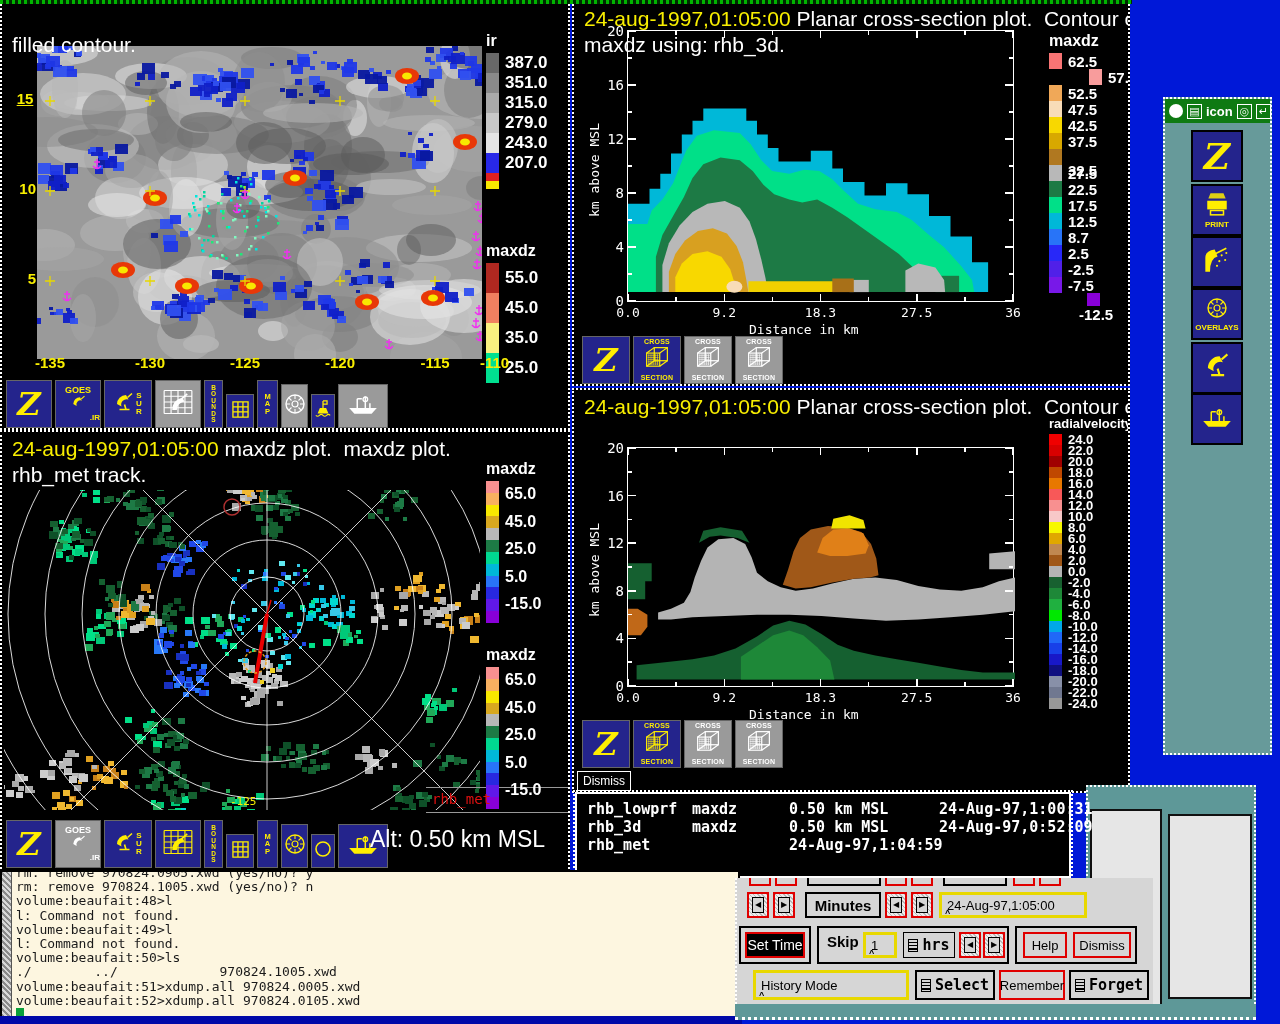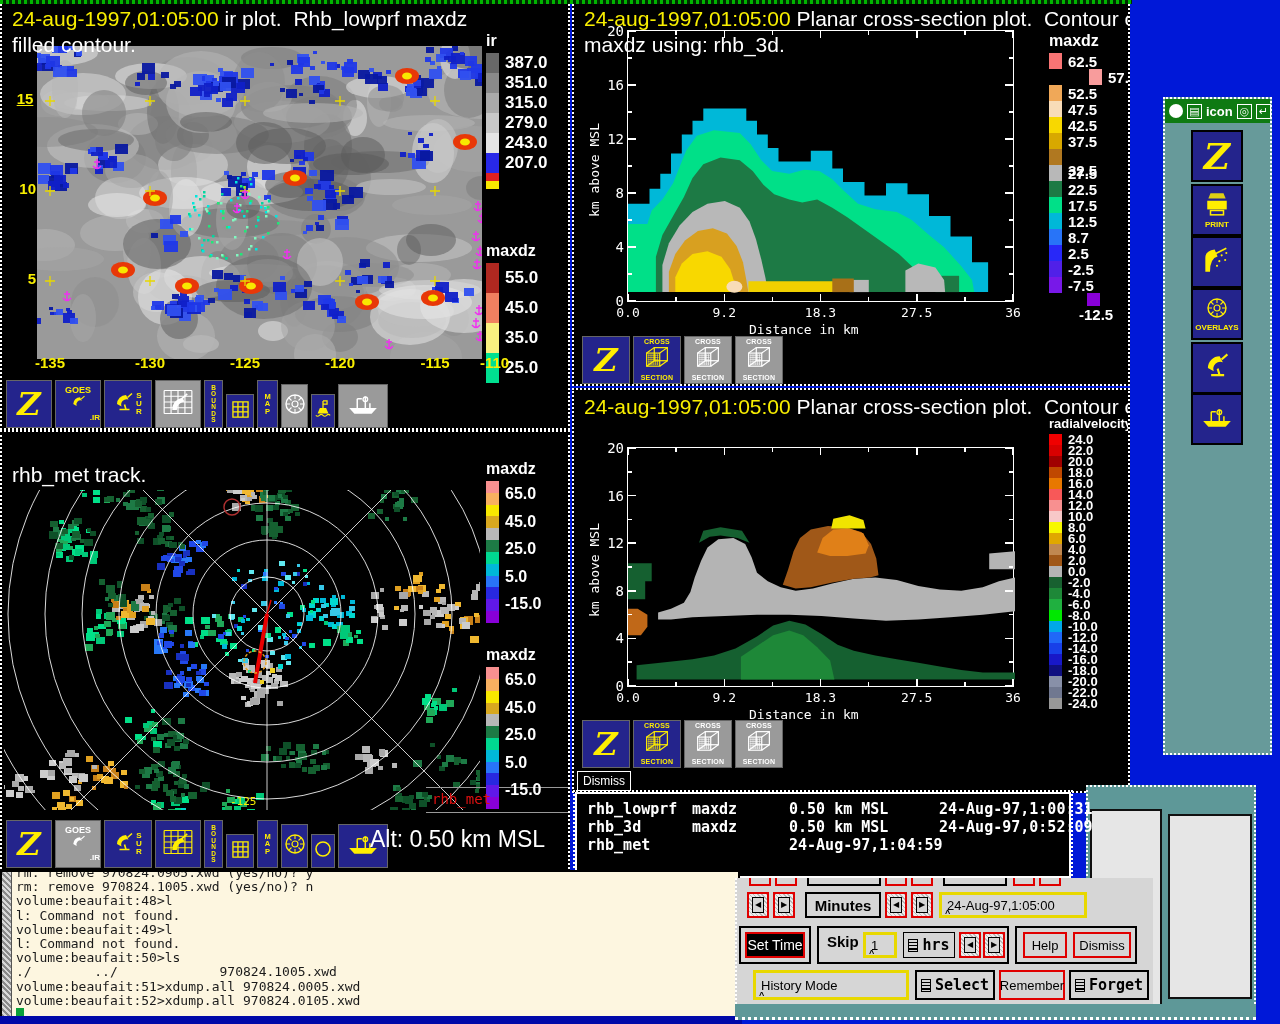--- a/index.html
+++ b/index.html
@@ -66,21 +66,20 @@
 #rhbmet-label{position:absolute;left:430px;top:359px;color:#e01010;font-family:"DejaVu Sans Mono",monospace;font-size:14px;z-index:6}
 #lon-label{position:absolute;left:228px;top:363px;color:#f8ee00;font-family:"DejaVu Sans Mono",monospace;font-size:11px;z-index:6}
 </style>
 </head>
 <body>
 
 <div id="desktop">
   <div id="green-edge"></div>
 
   <div class="zpanel" id="ir-panel" style="left:0;top:0;width:570px;height:430px">
-    <div class="ptitle"><span class="ts">24-aug-1997,01:05:00</span><span> ir plot.  Rhb_lowprf maxdz</span></div>
     <div class="pt2">filled contour.</div>
     <div id="ir-image" style="position:absolute;left:35px;top:44px;width:445px;height:313px"><svg width="445" height="313">
           <rect width="445" height="313" fill="#9a9a9a"></rect>
           <ellipse cx="302" cy="132" rx="32" ry="33" fill="#7e7e7e" opacity="0.55"></ellipse>
           <ellipse cx="236" cy="285" rx="15" ry="10" fill="#e6e6e6" opacity="0.55"></ellipse>
           <ellipse cx="128" cy="97" rx="38" ry="27" fill="#7e7e7e" opacity="0.55"></ellipse>
           <ellipse cx="232" cy="121" rx="22" ry="22" fill="#e6e6e6" opacity="0.55"></ellipse>
           <ellipse cx="234" cy="182" rx="49" ry="8" fill="#8e8e8e" opacity="0.55"></ellipse>
           <ellipse cx="193" cy="177" rx="49" ry="15" fill="#6e6e6e" opacity="0.55"></ellipse>
           <ellipse cx="134" cy="74" rx="21" ry="30" fill="#8e8e8e" opacity="0.55"></ellipse>
@@ -801,20 +800,21 @@
           <span><svg viewBox="0 0 26 20" width="30" height="23">
               <path d="M1 13h24l-4.5 5h-15Z" fill="currentColor"></path>
               <path d="M8 5v8M15 3v10M8 5h4M19 9v4" stroke="currentColor" stroke-width="1.3" fill="none"></path>
               <circle cx="15" cy="5.5" r="2" fill="none" stroke="currentColor" stroke-width="1.2"></circle>
             </svg></span>
         </div>
       </div>
   </div>
 
   <div class="zpanel" id="ppi-panel" style="left:0;top:430px;width:570px;height:447px">
+    <div class="ptitle"><span class="ts">24-aug-1997,01:05:00</span><span> maxdz plot.  maxdz plot.</span></div>
     <div class="pt2">rhb_met track.</div>
     <div id="ppi-plot" style="position:absolute;left:2px;top:58px;width:476px;height:320px"><svg width="476" height="320">
           <rect x="182" y="81" width="4" height="4" fill="#1830c0"></rect>
           <rect x="159" y="65" width="6" height="5" fill="#2048e8"></rect>
           <rect x="169" y="80" width="8" height="7" fill="#2048e8"></rect>
           <rect x="179" y="65" width="4" height="4" fill="#1830c0"></rect>
           <rect x="153" y="73" width="8" height="7" fill="#1830c0"></rect>
           <rect x="192" y="50" width="5" height="4" fill="#2878f8"></rect>
           <rect x="167" y="66" width="8" height="7" fill="#2878f8"></rect>
           <rect x="167" y="63" width="5" height="5" fill="#1830c0"></rect>

